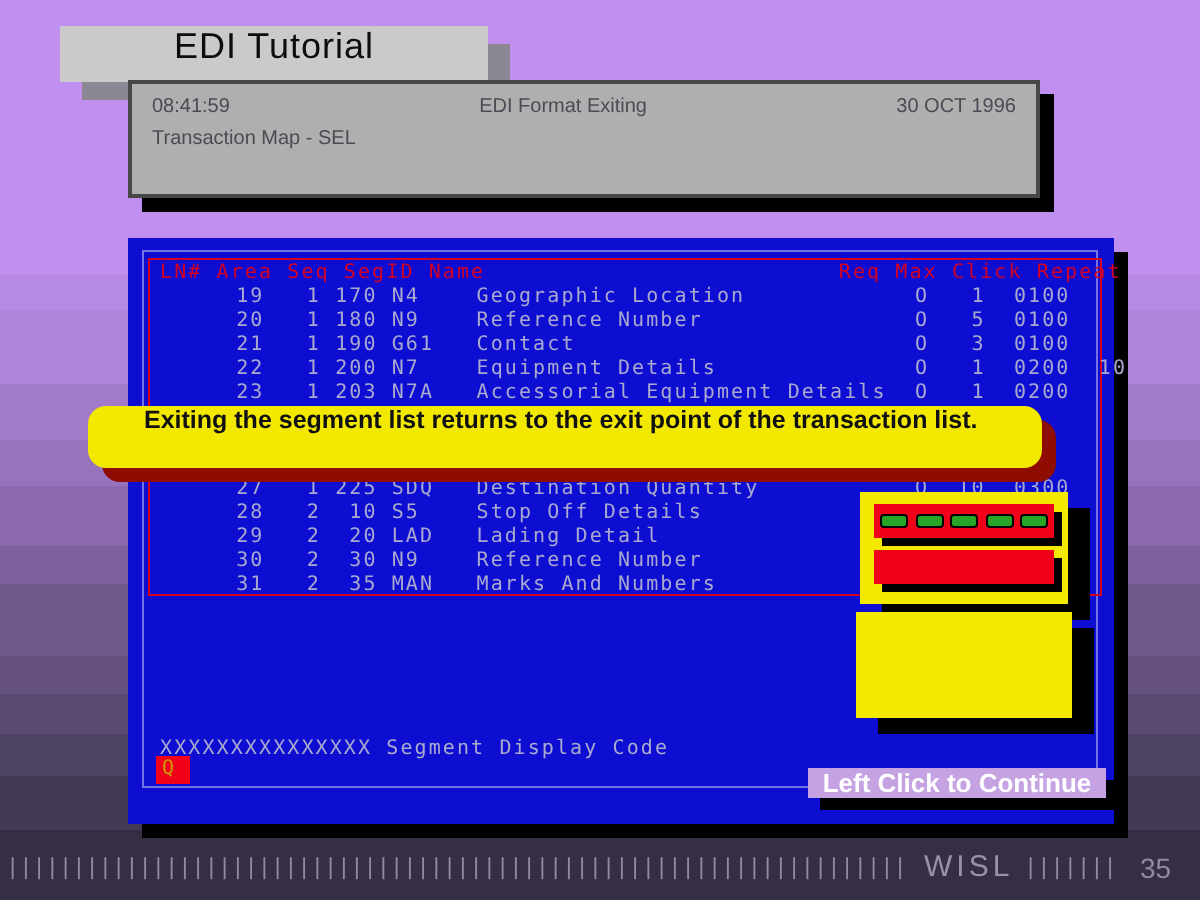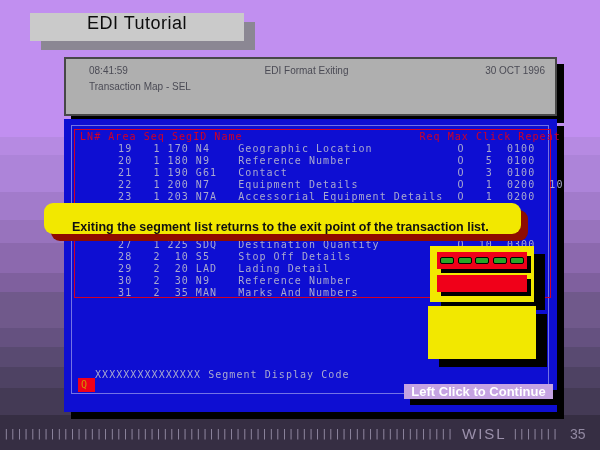--- a/index.html
+++ b/index.html
@@ -25,25 +25,25 @@
   
   .title-bar{
     position:absolute;left:30px;top:13px;width:214px;height:28px;
     background:#cacaca;box-shadow:11px 9px 0 #8b8793;
     display:flex;align-items:flex-start;justify-content:center;
     font-size:18px;color:#0d0d0d;letter-spacing:.5px;
   }
 
   
   .term-header{
-    position:absolute;left:64px;top:57px;width:493px;height:59px;
+    position:absolute;left:64px;top:40px;width:456px;height:59px;
     background:#afafaf;border:2px solid #474747;box-sizing:border-box;
     box-shadow:7px 7px 0 #000;
     color:#4b4b55;font-size:10px;line-height:13px;
-    padding:5px 10px 0 23px;
+    padding:5px 10px 0 10px;
   }
   .th-row{display:flex;justify-content:space-between;white-space:pre;margin-bottom:3px;}
   .th-center{text-align:center;flex:1;}
   .ver-banner{background:var(--banner_red,#ef0822);color:#cfcfcf;padding:0 4px;}
   .map-row{justify-content:flex-start;}
 
   
   .screen{
     position:absolute;left:64px;top:119px;width:493px;height:293px;
     background:var(--screen_blue,#0e0ed2);
@@ -58,34 +58,34 @@
     border:1px solid var(--table_red,#d40024);box-sizing:border-box;
   }
   .term-text{
     position:absolute;white-space:pre;
     font-family:"DejaVu Sans Mono","Liberation Mono",monospace;
     font-size:10px;line-height:12px;letter-spacing:1.05px;
     color:var(--row_text,#a9a9cf);
   }
   .tbl-head{left:16px;top:12px;color:var(--table_red,#d40024);}
   .tbl-rows{left:12px;top:24px;margin-left:35px;}
-  .xline{left:16px;top:250px;margin-left:15px;}
+  .xline{left:16px;top:250px;}
   .qbox{
     position:absolute;left:14px;top:259px;width:17px;height:14px;
     background:var(--alert_red,#f00019);
     font-family:"DejaVu Sans Mono","Liberation Mono",monospace;
     font-size:10px;line-height:14px;color:#cf9900;padding-left:3px;box-sizing:border-box;
   }
 
   
   .tooltip{
     position:absolute;left:44px;top:203px;width:477px;height:31px;
     background:var(--tooltip_yellow,#f2e800);border-radius:9px;
     box-shadow:7px 7px 0 #8e0c00;
-    display:flex;align-items:flex-end;
+    display:flex;align-items:flex-start;
     padding-left:28px;box-sizing:border-box;
     font-size:12.5px;font-weight:600;color:#111;
   }
 
   
   .keypad{
     position:absolute;left:430px;top:246px;width:104px;height:56px;
     background:var(--tooltip_yellow,#f2e800);box-shadow:11px 8px 0 #000;
   }
   .key-bar{

